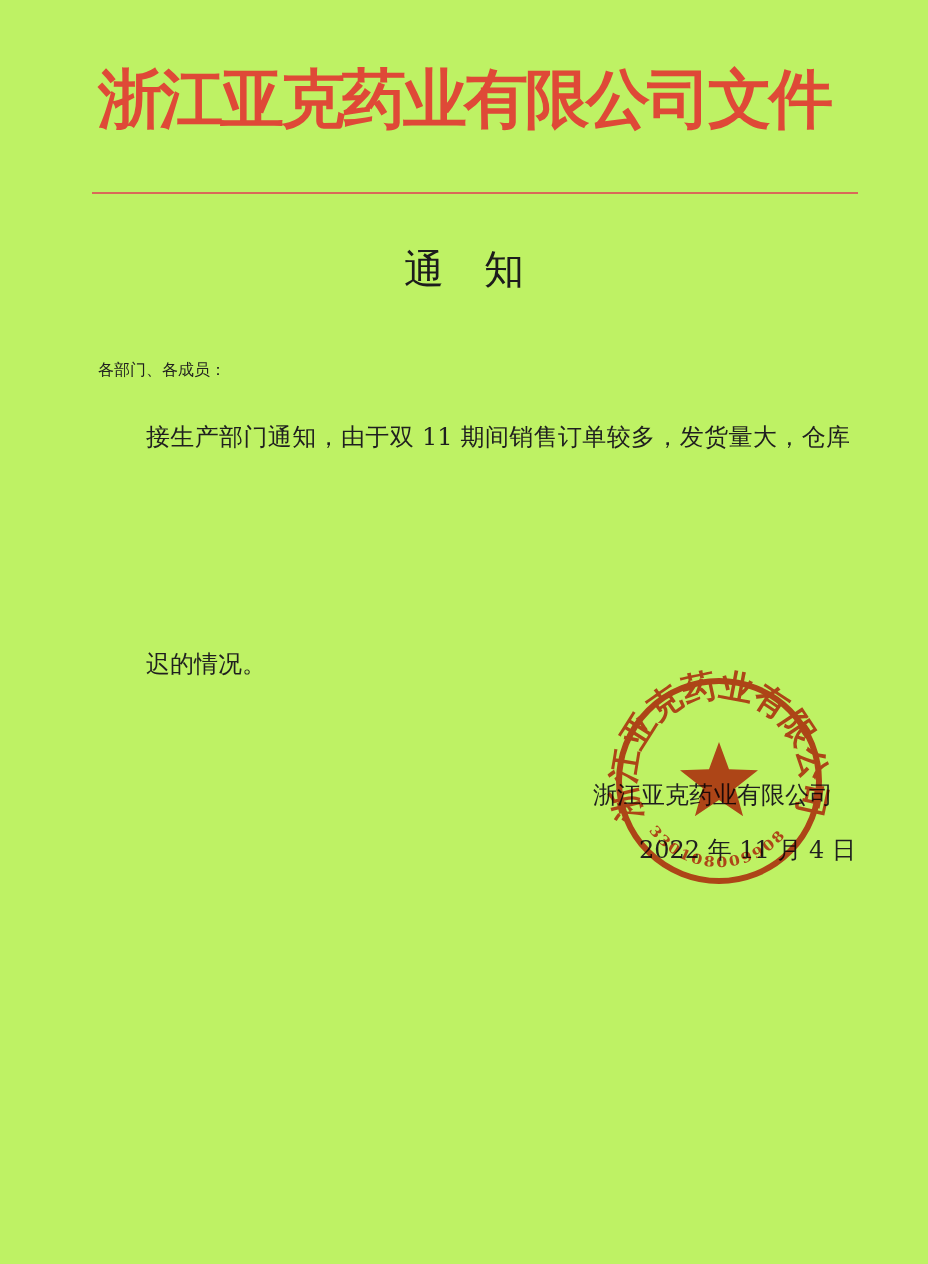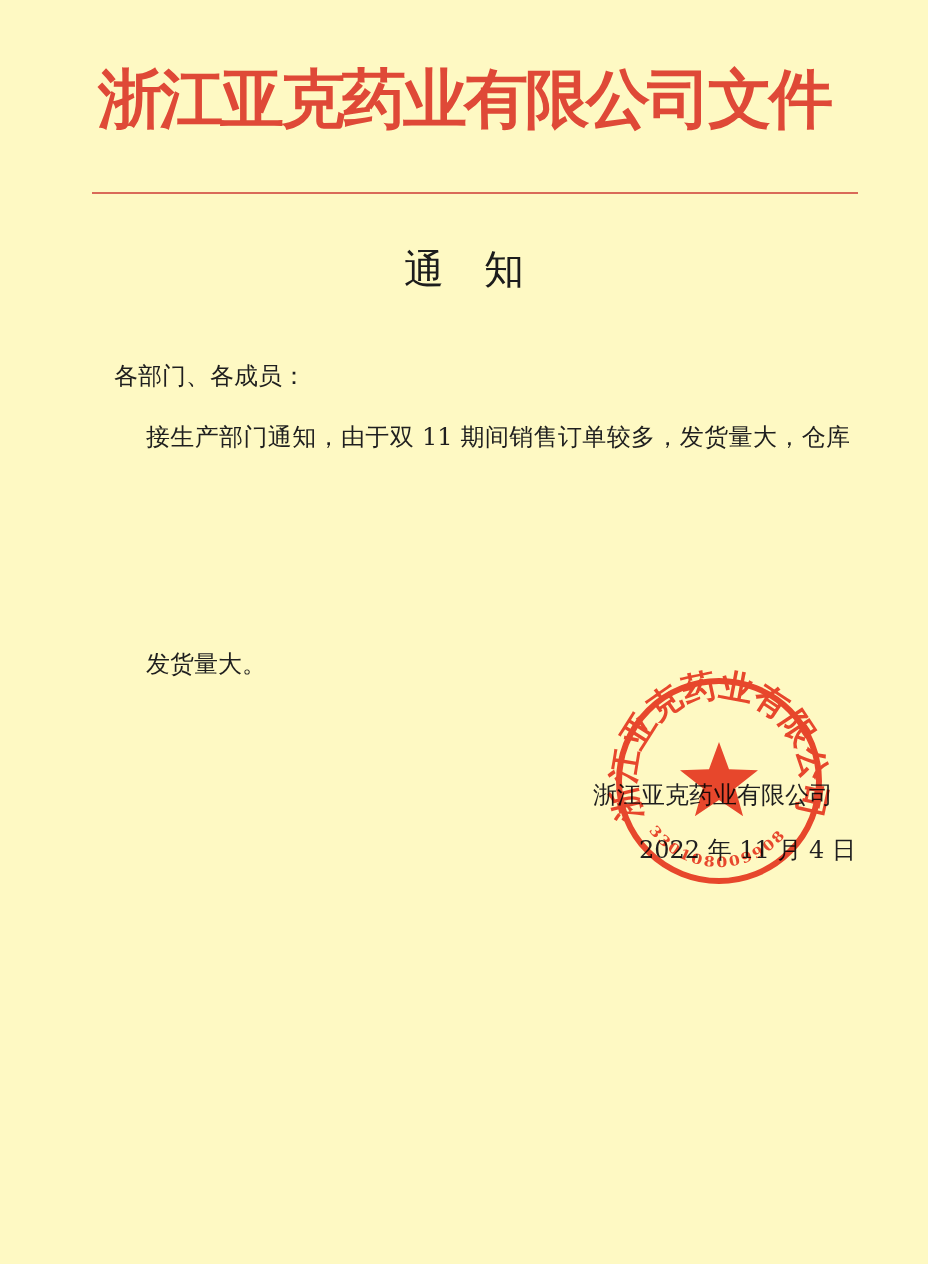--- a/index.html
+++ b/index.html
@@ -4,21 +4,21 @@
 <style>
   html, body {
     margin: 0;
     padding: 0;
     background: #ffffff;
   }
   .page {
     position: relative;
     width: 928px;
     height: 1264px;
-    background: #fef9c3;
+    background: #bef264;
     overflow: hidden;
     font-family: "DejaVu Serif", "Liberation Serif", serif;
     color: #1f1f1f;
   }
   .doc-header {
     position: absolute;
     top: 56px;
     left: 0;
     width: 100%;
     text-align: center;
@@ -43,22 +43,21 @@
     width: 100%;
     text-align: center;
     font-size: 40px;
     font-weight: 400;
     color: #1c1c1c;
   }
   .salutation {
     position: absolute;
     top: 360px;
     left: 98px;
-    font-size: 24px;
-    margin-left: 16px;
+    font-size: 16px;
   }
   .body-line {
     position: absolute;
     left: 98px;
     width: 752px;
     font-size: 24px;
     line-height: 32px;
     text-align: justify;
     text-align-last: justify;
     text-justify: inter-character;
@@ -117,21 +116,21 @@
   <div class="doc-header">浙江亚克药业有限公司文件</div>
 
   <div class="doc-rule"></div>
 
   <div class="doc-title">通　知</div>
 
   <div class="salutation">各部门、各成员：</div>
 
   <div class="body-line line-0">接生产部门通知，由于双 11 期间销售订单较多，发货量大，仓库</div>
 
-  <div class="closing">发货量大。</div>
+  <div class="closing">迟的情况。</div>
 
   <div class="sig-company">浙江亚克药业有限公司</div>
 
   <div class="sig-date">2022 年 11 月 4 日</div>
 
   <svg class="stamp" viewBox="0 0 234 234" xmlns="http://www.w3.org/2000/svg">
     <defs>
       <path id="arcTop" d="M 40.9,152.5 A 84,84 0 1 1 193.1,152.5" fill="none"></path>
       <path id="arcBottom" d="M 46.6,166.4 A 86,86 0 0 0 187.4,166.4" fill="none"></path>
     </defs>

